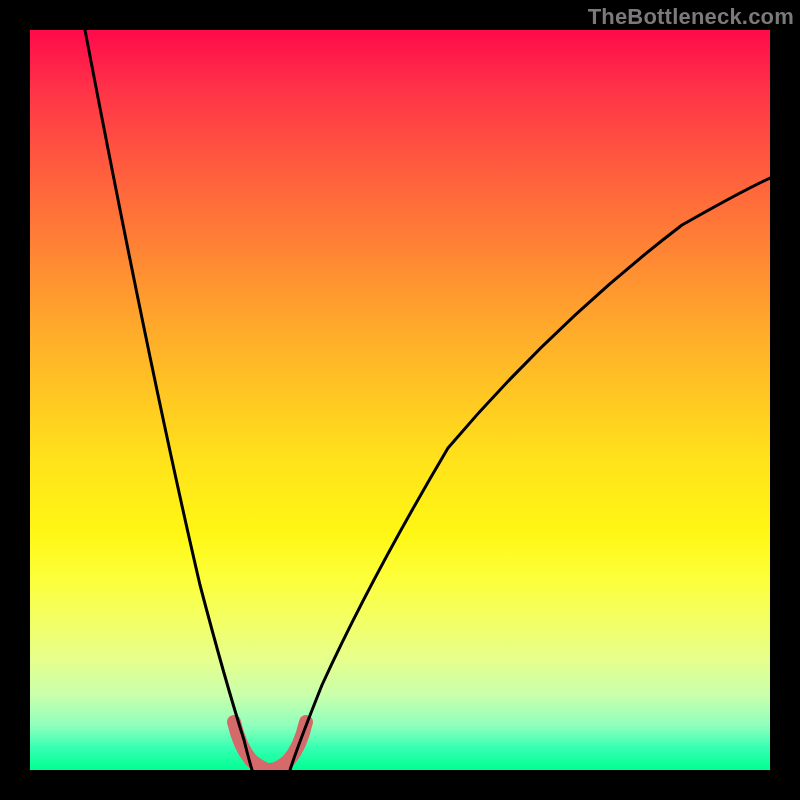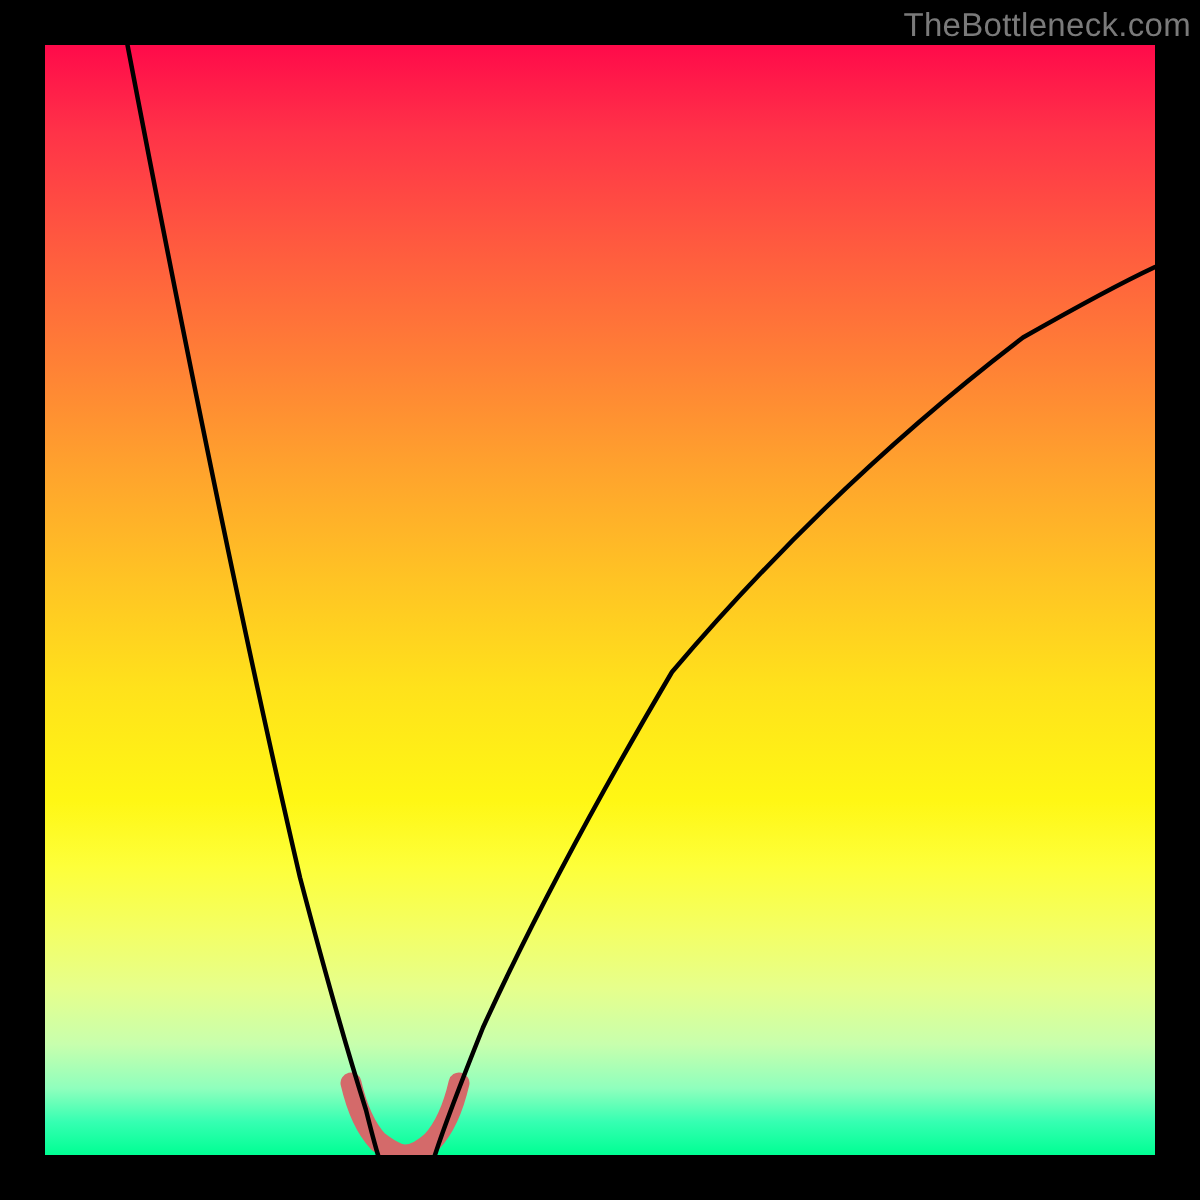--- a/index.html
+++ b/index.html
@@ -41,21 +41,21 @@
       #00ff93 100%
     );
   }
   .watermark {
     position: absolute;
     top: 4px;
     right: 6px;
     color: #7a7a7a;
     font-size: 22px;
     letter-spacing: 0.2px;
-    font-weight: 400;
+    font-weight: 700;
     user-select: none;
   }
   svg.curves {
     position: absolute;
     inset: 0;
   }
 </style>
 </head>
 <body>
 

